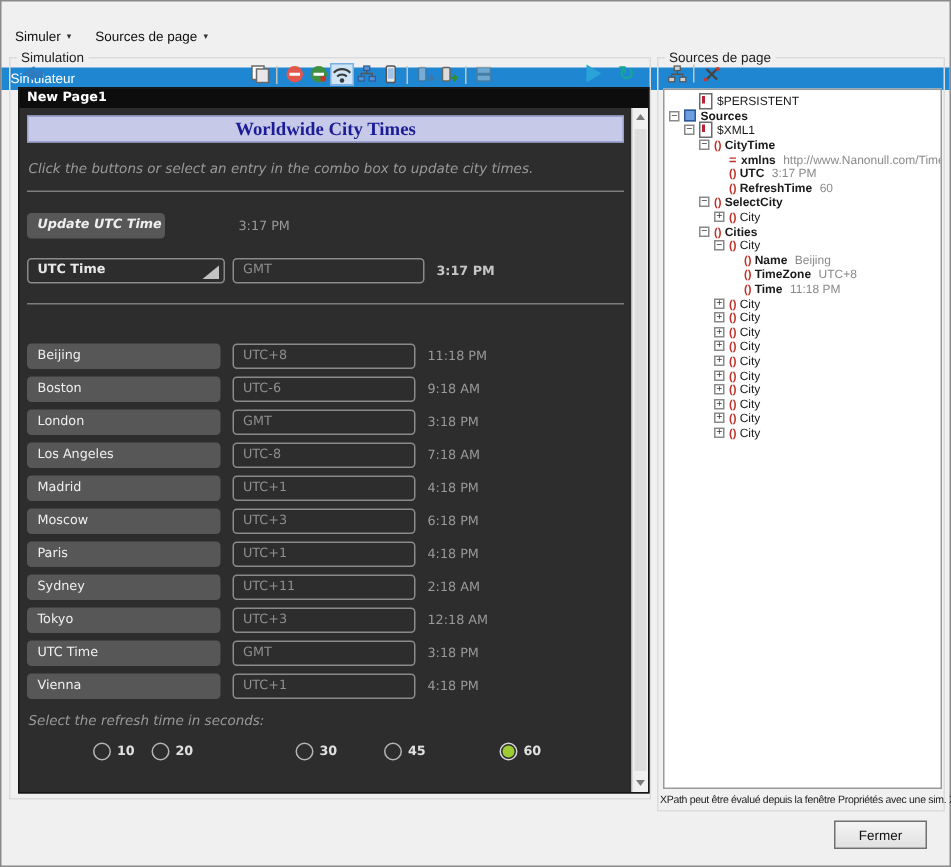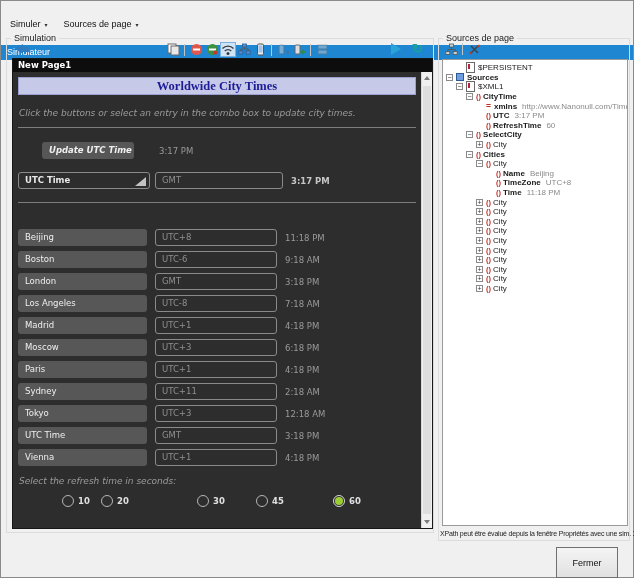--- a/index.html
+++ b/index.html
@@ -29,21 +29,21 @@
 
   .sim-view{position:absolute;left:5px;top:19px;width:421px;height:471px;background:#2d2d2d;border:1px solid #161616;box-sizing:border-box;}
   .page-tab{height:13px;background:#0d0d0d;color:#fff;font-weight:bold;font-size:8.5px;line-height:13px;padding-left:5px;font-family:"DejaVu Sans",sans-serif;}
   .sim-content{position:absolute;left:0;top:13px;right:11px;bottom:0;font-family:"DejaVu Sans",sans-serif;}
   .banner{position:absolute;left:5px;right:5px;top:5px;height:18px;background:#c7c9e8;border:1px solid #9aa0cf;box-sizing:border-box;color:#1c1c96;font-weight:bold;font-size:12.5px;text-align:center;line-height:16px;font-family:Liberation Serif, serif;}
   .intro{position:absolute;left:6px;top:36px;font-style:italic;color:#9a9a9a;font-size:9px;}
   .hline{position:absolute;left:5px;right:5px;border-top:1px solid #7d7d7d;}
   .btn{position:absolute;background:#575757;border-radius:3px;color:#efefef;font-size:8.5px;height:17px;line-height:17px;padding-left:7px;box-sizing:border-box;}
   .field{position:absolute;border:1px solid #8a8a8a;border-radius:3px;color:#8f8f8f;font-size:8.5px;height:17px;line-height:15px;padding-left:6px;box-sizing:border-box;background:transparent;}
   .time{position:absolute;color:#9a9a9a;font-size:8.5px;}
-  #update-btn{left:5px;top:70px;width:92px;font-weight:bold;font-style:italic;margin-left:24px;}
+  #update-btn{left:5px;top:70px;width:92px;font-weight:bold;font-style:italic;}
   #update-time{left:146px;top:74px;}
   .combo{position:absolute;left:5px;top:100px;width:132px;height:17px;border:1px solid #8a8a8a;border-radius:3px;box-sizing:border-box;color:#e8e8e8;font-weight:bold;font-size:8.5px;line-height:15px;padding-left:6px;}
   .combo-tri{position:absolute;right:3px;bottom:2px;width:0;height:0;border-style:solid;border-width:0 0 9px 11px;border-color:transparent transparent #c2c2c2 transparent;}
   #combo-zone{left:142px;top:100px;width:128px;}
   #combo-time{left:278px;top:104px;font-weight:bold;color:#c6c6c6;}
   .crow{position:absolute;left:0;right:0;height:17px;}
   .crow .cbtn{left:5px;top:0;width:129px;}
   .crow .zfield{left:142px;top:0;width:122px;}
   .crow .ctime{left:272px;top:4px;}
   .refresh-label{position:absolute;left:6px;top:404px;font-style:italic;color:#9a9a9a;font-size:9px;}
@@ -70,21 +70,21 @@
   .ticon.elem{color:#c03028;font-weight:bold;font-size:7.5px;letter-spacing:-1px;}
   .ticon.attr{color:#c03028;font-weight:bold;font-size:8.5px;}
   .ticon.doc{width:7px;height:9px;border:1px solid #6a6a6a;background:#fff;position:relative;}
   .ticon.doc::after{content:"";position:absolute;left:1px;top:1px;width:2px;height:5px;border-left:2px solid #b23;}
   .ticon.sources{width:8px;height:8px;background:#6d9ee0;border:1px solid #2d5a94;box-sizing:border-box;}
   .tlabel{color:#1a1a1a;}
   .tlabel.b{font-weight:bold;}
   .tval{color:#8a8a8a;margin-left:5px;}
   .footnote{position:absolute;left:1px;top:491px;width:192px;font-size:7px;letter-spacing:-0.2px;color:#222;white-space:nowrap;}
 
-  .fermer{position:absolute;left:555px;top:546px;width:62px;height:31px;background:linear-gradient(#f4f4f4,#e1e1e1);border:1px solid #707070;font-size:9px;font-family:"Liberation Sans",sans-serif;color:#111;}
+  .fermer{position:absolute;left:555px;top:546px;width:62px;height:19px;background:linear-gradient(#f4f4f4,#e1e1e1);border:1px solid #707070;font-size:9px;font-family:"Liberation Sans",sans-serif;color:#111;}
 </style>
 </head>
 <body>
 
 <div class="window">
 
   <div class="titlebar">
     <span>Simulateur</span>
   </div>
 

